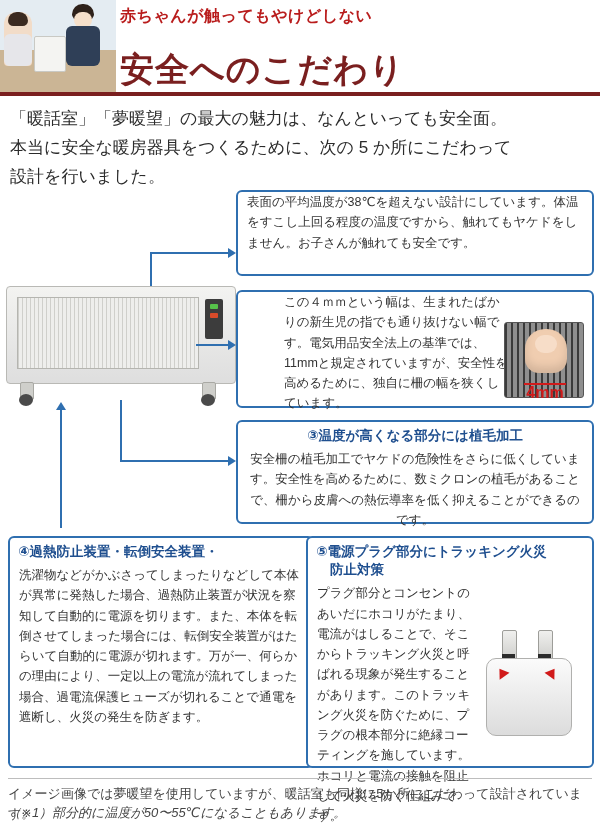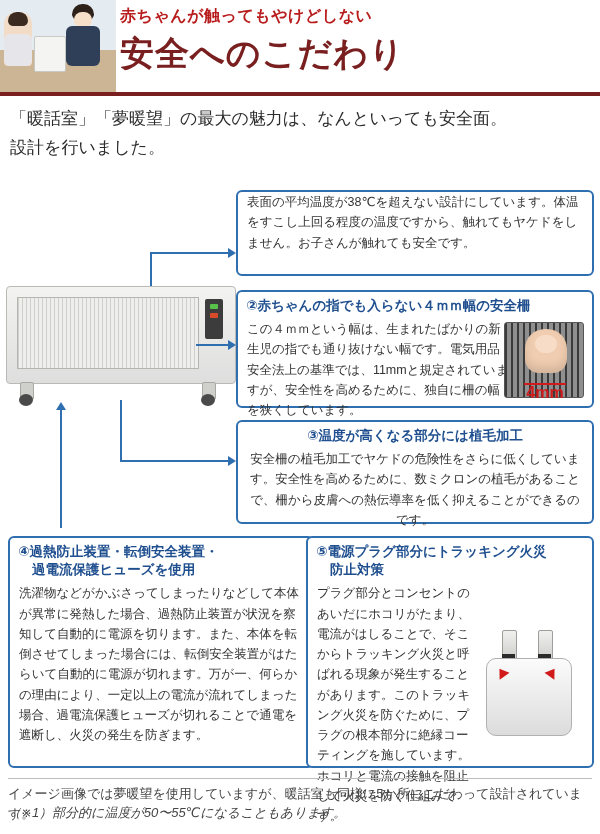--- a/index.html
+++ b/index.html
@@ -40,21 +40,21 @@
     position:absolute;left:120px;top:6px;
   }
   .title-small{
     font-size:16px;font-weight:bold;color:#b91c1c;
     letter-spacing:0.5px;
     white-space:nowrap;
   }
   .title-big{
     font-size:34px;font-weight:bold;color:#7a1f1f;
     letter-spacing:1px;
-    margin-top:4px;
+    margin-top:20px;
     white-space:nowrap;
   }
   .header-rule{
     position:absolute;left:0;top:92px;width:600px;height:4px;
     background:#7a1f1f;
   }
   
   .lead{
     position:absolute;left:10px;top:104px;width:580px;
     font-size:17px;line-height:1.72;color:#2b2b2b;
@@ -101,21 +101,21 @@
   .box .bbody{
     font-size:12.5px;color:#333;line-height:1.62;
     padding:0 9px 7px 9px;
   }
   .sup{font-size:9px;vertical-align:super;}
   #box1{left:236px;top:190px;width:358px;height:86px;}
   #box2{left:236px;top:290px;width:358px;height:118px;}
   #box3{left:236px;top:420px;width:358px;height:104px;text-align:center;}
   #box4{left:8px;top:536px;width:306px;height:232px;}
   #box5{left:306px;top:536px;width:288px;height:232px;}
-  #box2 .bbody{padding-right:80px;}
+  #box2 .bbody{padding-right:80px;margin-left:37px;}
   #box5 .bbody{padding-right:120px;}
   
   .finger-ill{
     position:absolute;right:8px;top:30px;width:78px;height:74px;
     background:repeating-linear-gradient(to right,#3a3a3a 0px,#3a3a3a 2px,#8f8f8f 2px,#8f8f8f 6px);
     border:1px solid #555;border-radius:3px;
     overflow:hidden;
   }
   .finger-ill .fingertip{
     position:absolute;left:20px;top:6px;width:42px;height:44px;
@@ -195,20 +195,21 @@
   </div>
   <div class="header-titles">
     <div class="title-small">赤ちゃんが触ってもやけどしない</div>
     <div class="title-big">安全へのこだわり</div>
   </div>
 </div>
 <div class="header-rule"></div>
 
 <div class="lead">
   <div>「暖話室」「夢暖望」の最大の魅力は、なんといっても安全面。</div>
+  <div>本当に安全な暖房器具をつくるために、次の 5 か所にこだわって</div>
   <div>設計を行いました。</div>
 </div>
 
 <div class="product">
   <div class="heater-body">
     <div class="heater-panel"></div>
     <div class="heater-ctrl">
       <div class="led"></div>
       <div class="led2"></div>
     </div>
@@ -231,43 +232,39 @@
 <div class="arrowhead right" style="left:228px;top:456px;"></div>
 
 <div class="conn" style="left:60px;top:410px;width:2px;height:118px;"></div>
 <div class="arrowhead up" style="left:56px;top:402px;"></div>
 
 <div class="box" id="box1">
   <div class="bbody">表面の平均温度が38℃を超えない設計にしています。体温をすこし上回る程度の温度ですから、触れてもヤケドをしません。お子さんが触れても安全です。</div>
 </div>
 
 <div class="box" id="box2">
-  <div class="bhead">
-    <span>②</span><span>赤ちゃんの指でも入らない４ｍｍ幅の安全柵</span>
-  </div>
   <div class="bbody">この４ｍｍという幅は、生まれたばかりの新生児の指でも通り抜けない幅です。電気用品安全法上の基準では、11mmと規定されていますが、安全性を高めるために、独自に柵の幅を狭くしています。</div>
   <div class="finger-ill">
     <div class="fingertip"></div>
     <div class="nail"></div>
   </div>
   <div class="dimarrow"></div>
   <div class="dimlabel">4mm</div>
 </div>
 
 <div class="box" id="box3">
   <div class="bhead">
     <span>③</span><span>温度が高くなる部分には植毛加工</span>
   </div>
   <div class="bbody">安全柵の植毛加工でヤケドの危険性をさらに低くしています。安全性を高めるために、数ミクロンの植毛があることで、柵から皮膚への熱伝導率を低く抑えることができるのです。</div>
 </div>
 
 <div class="box" id="box4">
   <div class="bhead">
     <span>④</span><span>過熱防止装置・転倒安全装置・</span>
-    <div style="padding-left:14px;">過電流保護ヒューズを使用</div>
   </div>
   <div class="bbody">洗濯物などがかぶさってしまったりなどして本体が異常に発熱した場合、過熱防止装置が状況を察知して自動的に電源を切ります。また、本体を転倒させてしまった場合には、転倒安全装置がはたらいて自動的に電源が切れます。万が一、何らかの理由により、一定以上の電流が流れてしまった場合、過電流保護ヒューズが切れることで通電を遮断し、火災の発生を防ぎます。</div>
 </div>
 
 <div class="box" id="box5">
   <div class="bhead">
     <span>⑤</span><span>電源プラグ部分にトラッキング火災</span>
     <div style="padding-left:14px;">防止対策</div>
   </div>
   <div class="bbody">プラグ部分とコンセントのあいだにホコリがたまり、電流がはしることで、そこからトラッキング火災と呼ばれる現象が発生することがあります。このトラッキング火災を防ぐために、プラグの根本部分に絶縁コーティングを施しています。ホコリと電流の接触を阻止して火災を防ぐ仕組みです。</div>

